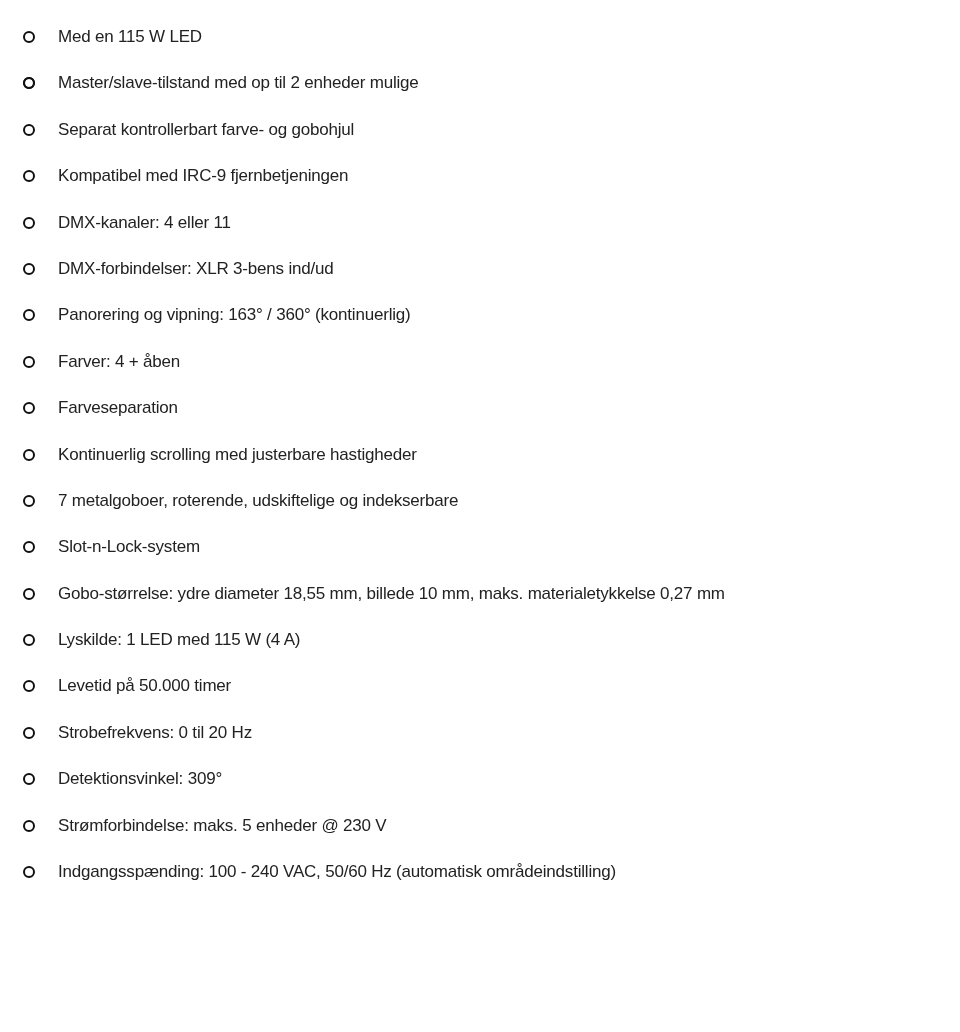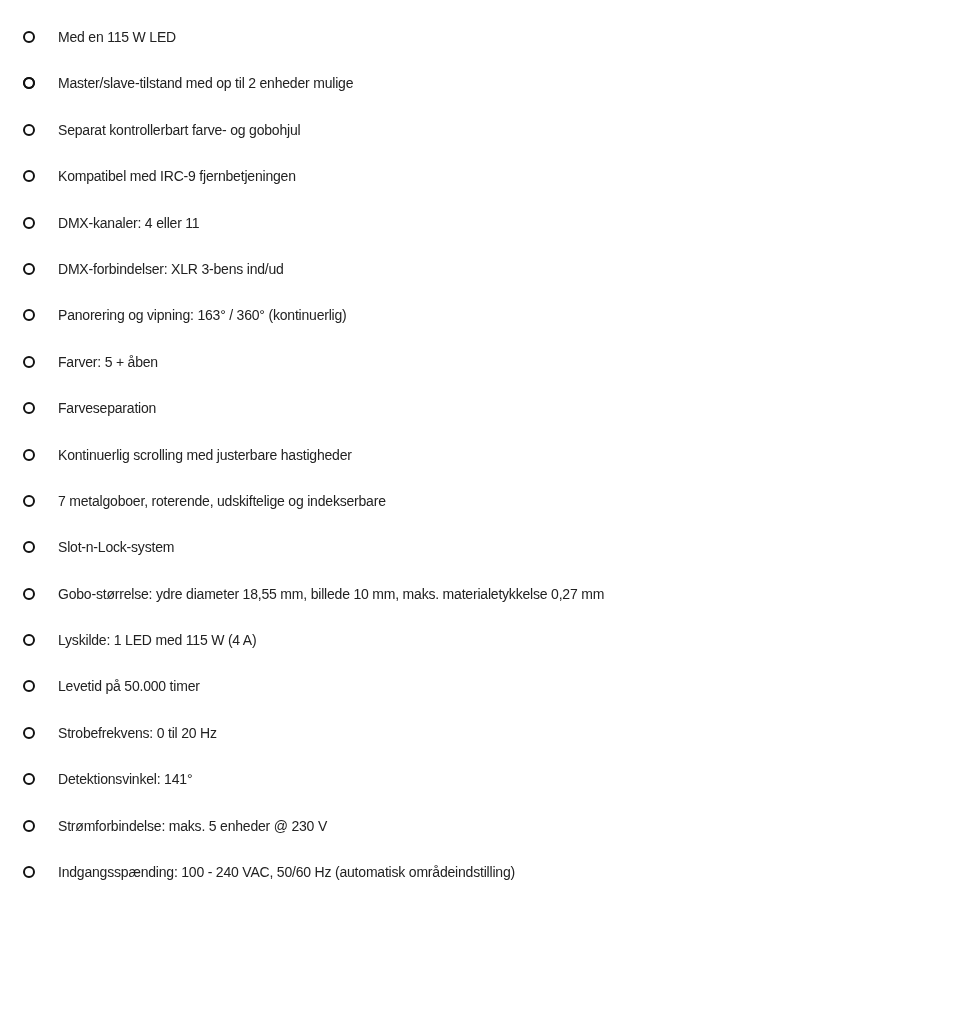--- a/index.html
+++ b/index.html
@@ -15,21 +15,21 @@
     color: #222222;
   }
   .spec-list {
     list-style: none;
     margin: 0;
     padding: 19px 24px 0 20px;
   }
   .spec-item {
     position: relative;
     padding-left: 38px;
-    font-size: 14px;
+    font-size: 17px;
     line-height: 36px;
     margin-bottom: 10.4px;
     letter-spacing: -0.2px;
   }
   .bullet {
     position: absolute;
     left: 3px;
     top: 12px;
     width: 8px;
     height: 8px;
@@ -43,25 +43,25 @@
 
 <ul class="spec-list">
   <li class="spec-item"><span class="bullet"></span><span>Med en 115 W LED</span></li>
   <li class="spec-item"><span class="bullet"></span></li>
   <li class="spec-item"><span class="bullet"></span><span>Master/slave-tilstand med op til 2 enheder mulige</span></li>
   <li class="spec-item"><span class="bullet"></span><span>Separat kontrollerbart farve- og gobohjul</span></li>
   <li class="spec-item"><span class="bullet"></span><span>Kompatibel med IRC-9 fjernbetjeningen</span></li>
   <li class="spec-item"><span class="bullet"></span><span>DMX-kanaler: 4 eller 11</span></li>
   <li class="spec-item"><span class="bullet"></span><span>DMX-forbindelser: XLR 3-bens ind/ud</span></li>
   <li class="spec-item"><span class="bullet"></span><span>Panorering og vipning: 163° / 360° (kontinuerlig)</span></li>
-  <li class="spec-item"><span class="bullet"></span><span>Farver: 5 + åben</span></li>
+  <li class="spec-item"><span class="bullet"></span><span>Farver: 4 + åben</span></li>
   <li class="spec-item"><span class="bullet"></span><span>Farveseparation</span></li>
   <li class="spec-item"><span class="bullet"></span><span>Kontinuerlig scrolling med justerbare hastigheder</span></li>
   <li class="spec-item"><span class="bullet"></span><span>7 metalgoboer, roterende, udskiftelige og indekserbare</span></li>
   <li class="spec-item"><span class="bullet"></span><span>Slot-n-Lock-system</span></li>
   <li class="spec-item"><span class="bullet"></span><span>Gobo-størrelse: ydre diameter 18,55 mm, billede 10 mm, maks. materialetykkelse 0,27 mm</span></li>
   <li class="spec-item"><span class="bullet"></span><span>Lyskilde: 1 LED med 115 W (4 A)</span></li>
   <li class="spec-item"><span class="bullet"></span><span>Levetid på 50.000 timer</span></li>
   <li class="spec-item"><span class="bullet"></span><span>Strobefrekvens: 0 til 20 Hz</span></li>
-  <li class="spec-item"><span class="bullet"></span><span>Detektionsvinkel: 141°</span></li>
+  <li class="spec-item"><span class="bullet"></span><span>Detektionsvinkel: 309°</span></li>
   <li class="spec-item"><span class="bullet"></span><span>Strømforbindelse: maks. 5 enheder @ 230 V</span></li>
   <li class="spec-item"><span class="bullet"></span><span>Indgangsspænding: 100 - 240 VAC, 50/60 Hz (automatisk områdeindstilling)</span></li>
 </ul>
 
 </body></html>

